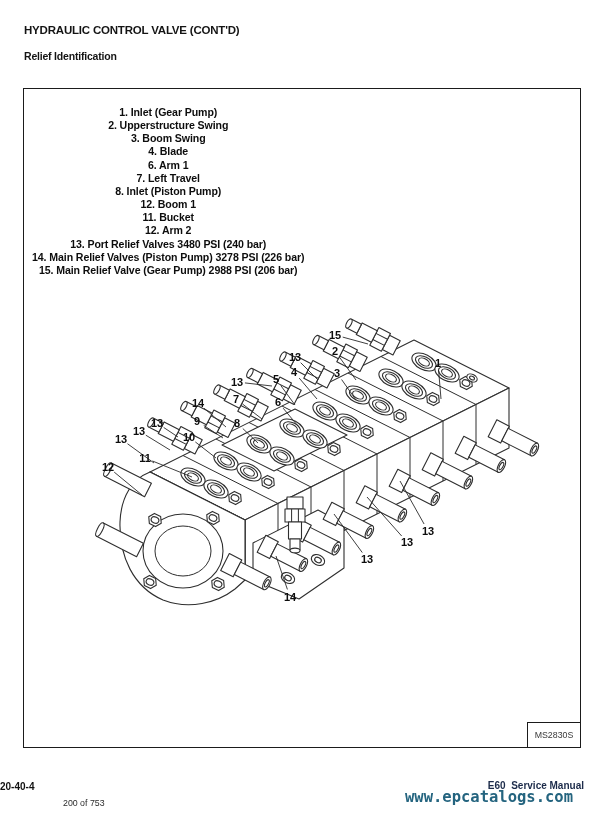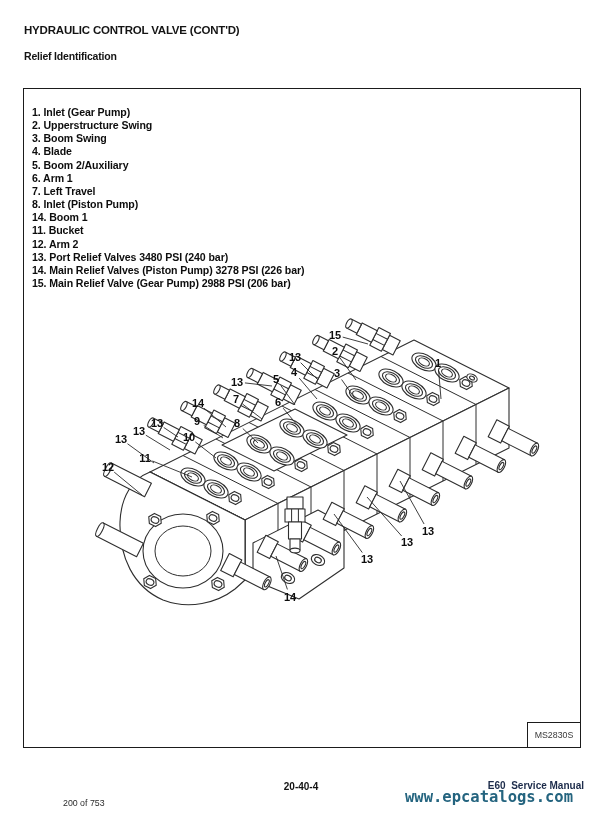--- a/index.html
+++ b/index.html
@@ -15,21 +15,21 @@
     position:absolute; left:24px; top:50px;
     font-size:10.5px; font-weight:bold; letter-spacing:-0.2px; color:#141414;
   }
   .figure-box {
     position:absolute; left:23px; top:88px; width:556px; height:658px;
     border:1.6px solid #1b1b1b; background:#ffffff;
   }
   .parts-list {
     position:absolute; left:8px; top:17px;
     font-size:10.6px; font-weight:bold; letter-spacing:-0.1px;
-    line-height:13.15px; color:#0d0d0d; white-space:nowrap;
+    line-height:13.15px; color:#0d0d0d; white-space:nowrap;text-align:center;
   }
   .ms-label {
     position:absolute; right:0; bottom:0; width:52px; height:24px;
     border-top:1.4px solid #1b1b1b; border-left:1.4px solid #1b1b1b;
     background:#ffffff; font-size:8.8px; color:#3a3a3a;
     display:flex; align-items:center; justify-content:center;margin-top:16px;
   }
   svg.diagram {
     position:absolute; left:0; top:0; width:602px; height:815px;
     pointer-events:none;
@@ -38,21 +38,21 @@
   .ln { stroke:#2e2e2e; stroke-width:1; fill:none; }
   .leader { stroke:#2a2a2a; stroke-width:0.9; }
   .callout-num {
     font-family:"Liberation Sans", sans-serif; font-size:11px; font-weight:bold;
     fill:#0d0d0d; text-anchor:middle;
   }
   .footer-page-indicator {
     position:absolute; left:63px; top:789px; font-size:8.8px; color:#2b2b2b;margin-top:9px;
   }
   .footer-section-code {
-    position:absolute; left:0; top:781px; width:602px; text-align:center;
+    position:absolute; left:0; top:781px; width:602px; 
     font-size:10px; font-weight:bold; color:#111;
   }
   .footer-manual-title {
     position:absolute; right:18px; top:780px;
     font-size:10px; font-weight:bold; white-space:pre; color:#1c2b4a;
   }
   .footer-watermark {
     position:absolute; right:29px; top:788px;
     font-family:"DejaVu Sans Mono", monospace;
     font-size:15.5px; font-weight:bold; color:#24647f;
@@ -63,25 +63,24 @@
 
 <div class="page-title">HYDRAULIC CONTROL VALVE (CONT'D)</div>
 <div class="page-subtitle">Relief Identification</div>
 
 <div class="figure-box">
   <div class="parts-list">
     <div>1. Inlet (Gear Pump)</div>
     <div>2. Upperstructure Swing</div>
     <div>3. Boom Swing</div>
     <div>4. Blade</div>
-    <div>5. Boom 2/Auxiliary</div>
     <div>6. Arm 1</div>
     <div>7. Left Travel</div>
     <div>8. Inlet (Piston Pump)</div>
-    <div>14. Boom 1</div>
+    <div>12. Boom 1</div>
     <div>11. Bucket</div>
     <div>12. Arm 2</div>
     <div>13. Port Relief Valves 3480 PSI (240 bar)</div>
     <div>14. Main Relief Valves (Piston Pump) 3278 PSI (226 bar)</div>
     <div>15. Main Relief Valve (Gear Pump) 2988 PSI (206 bar)</div>
   </div>
   <div class="ms-label">MS2830S</div>
 </div>
 
 <svg class="diagram" viewBox="0 0 602 815">

